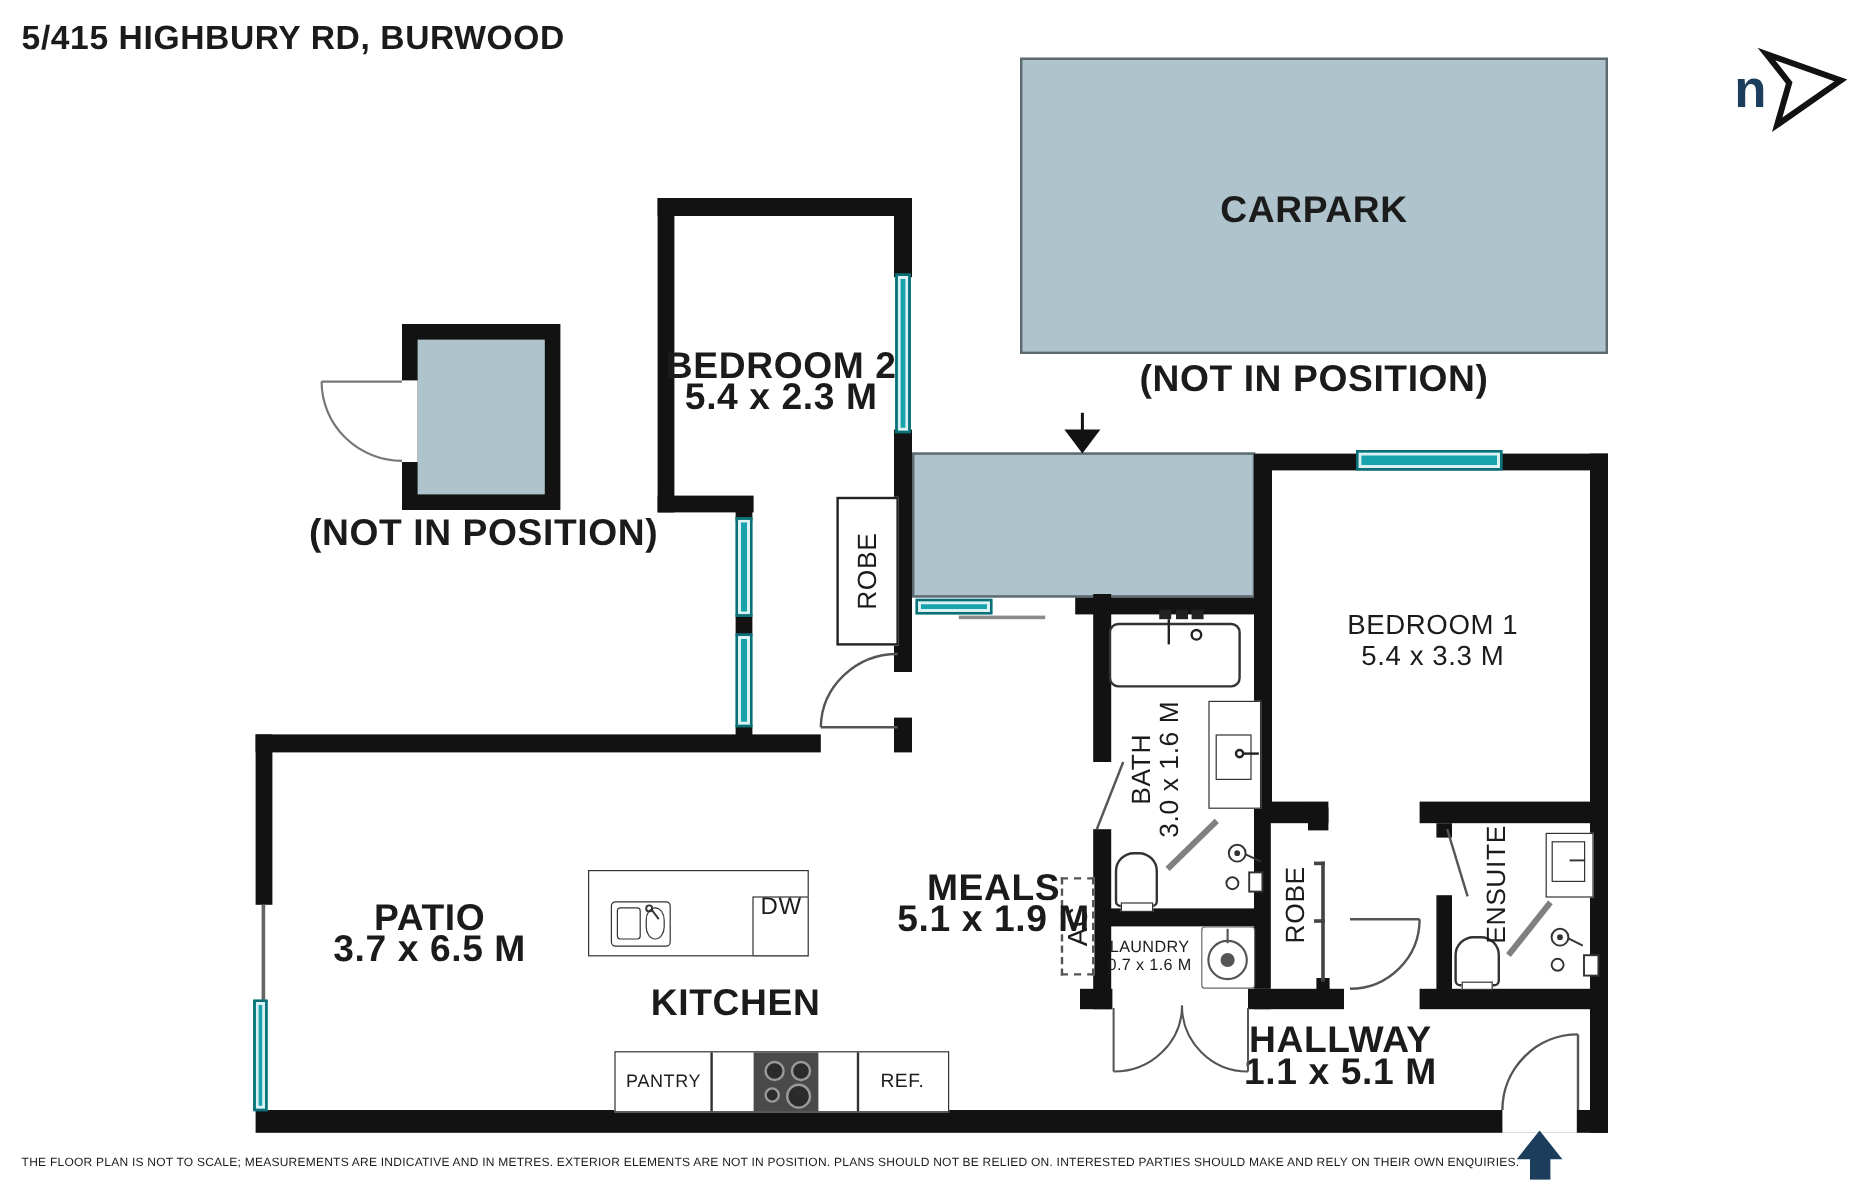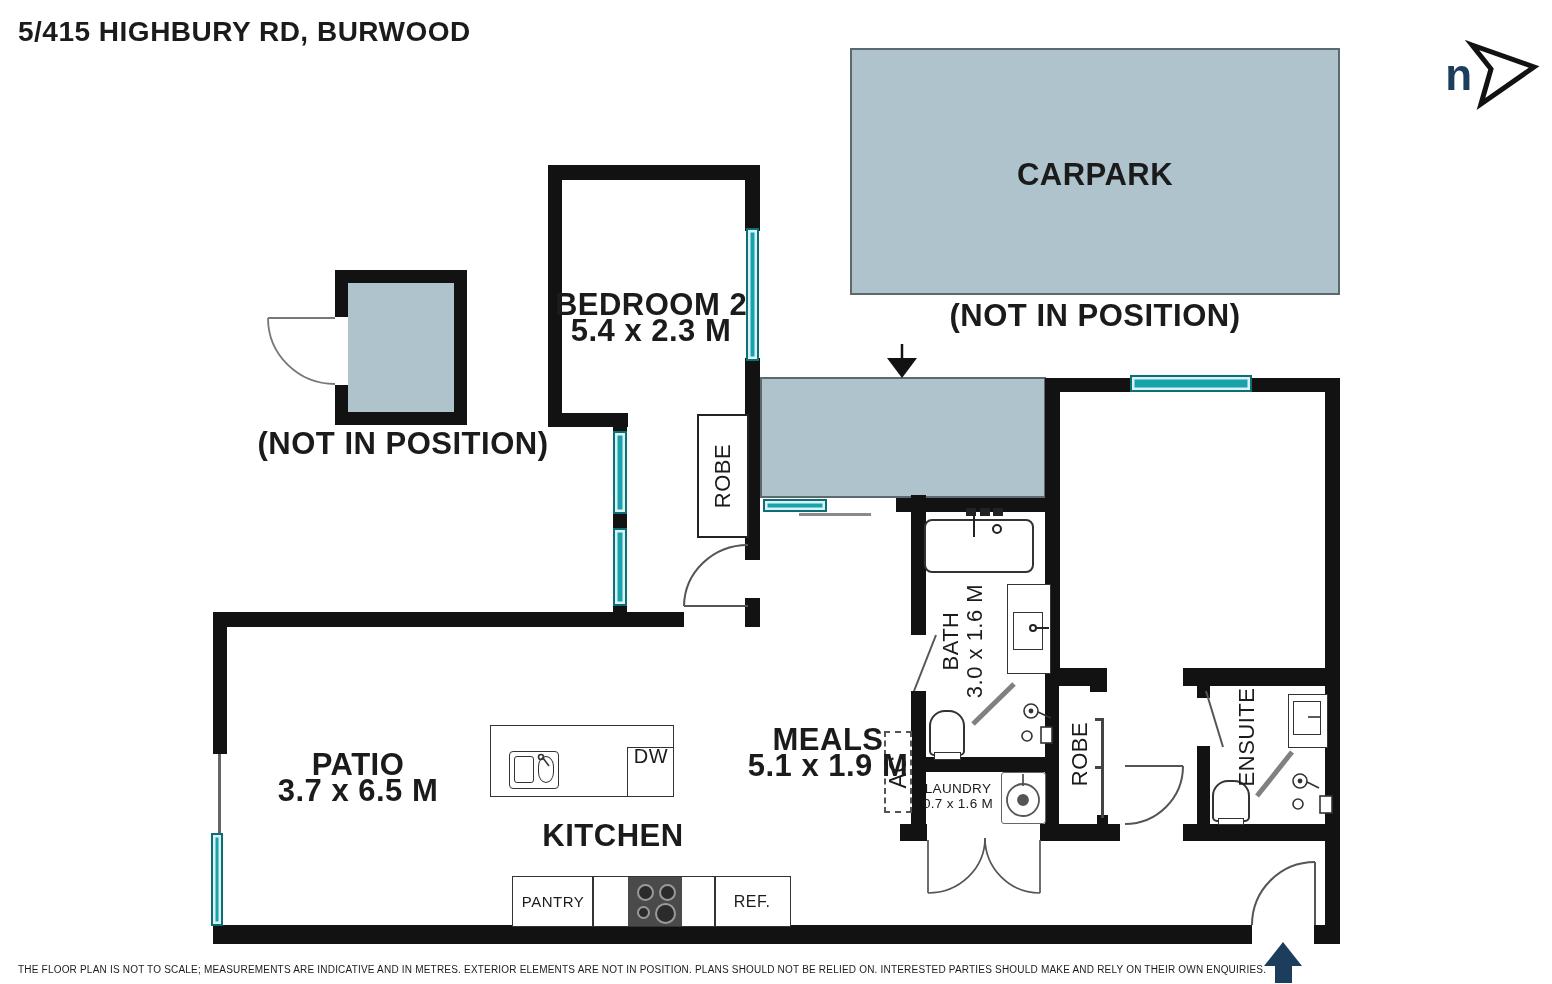--- a/index.html
+++ b/index.html
@@ -138,33 +138,41 @@
   <div class="label f24" style="left:1095px;top:316px;">(NOT IN POSITION)</div>
 
   <div class="label f24" style="left:403px;top:444px;">(NOT IN POSITION)</div>
 
   <div class="label f24" style="left:651px;top:297px;margin-top:21px;">
     <div>BEDROOM 2</div>
     <div>5.4 x 2.3 M</div>
   </div>
 
 
+  <div class="label f23" style="left:1194px;top:533px;">
+    <div>BEDROOM 1</div>
+    <div>5.4 x 3.3 M</div>
+  </div>
 
   <div class="label f24" style="left:358px;top:778px;">
     <div>PATIO</div>
     <div>3.7 x 6.5 M</div>
   </div>
 
   <div class="label f24" style="left:828px;top:753px;">
     <div>MEALS</div>
     <div>5.1 x 1.9 M</div>
   </div>
 
   <div class="label f24" style="left:613px;top:836px;">KITCHEN</div>
 
+  <div class="label f24" style="left:1117px;top:880px;">
+    <div>HALLWAY</div>
+    <div>1.1 x 5.1 M</div>
+  </div>
 
   <div class="label f13" style="left:958px;top:796px;">
     <div>LAUNDRY</div>
     <div>0.7 x 1.6 M</div>
   </div>
 
   <div class="vlabel f22" style="left:963px;top:641px;">
     <div>BATH</div>
     <div>3.0 x 1.6 M</div>
   </div>

